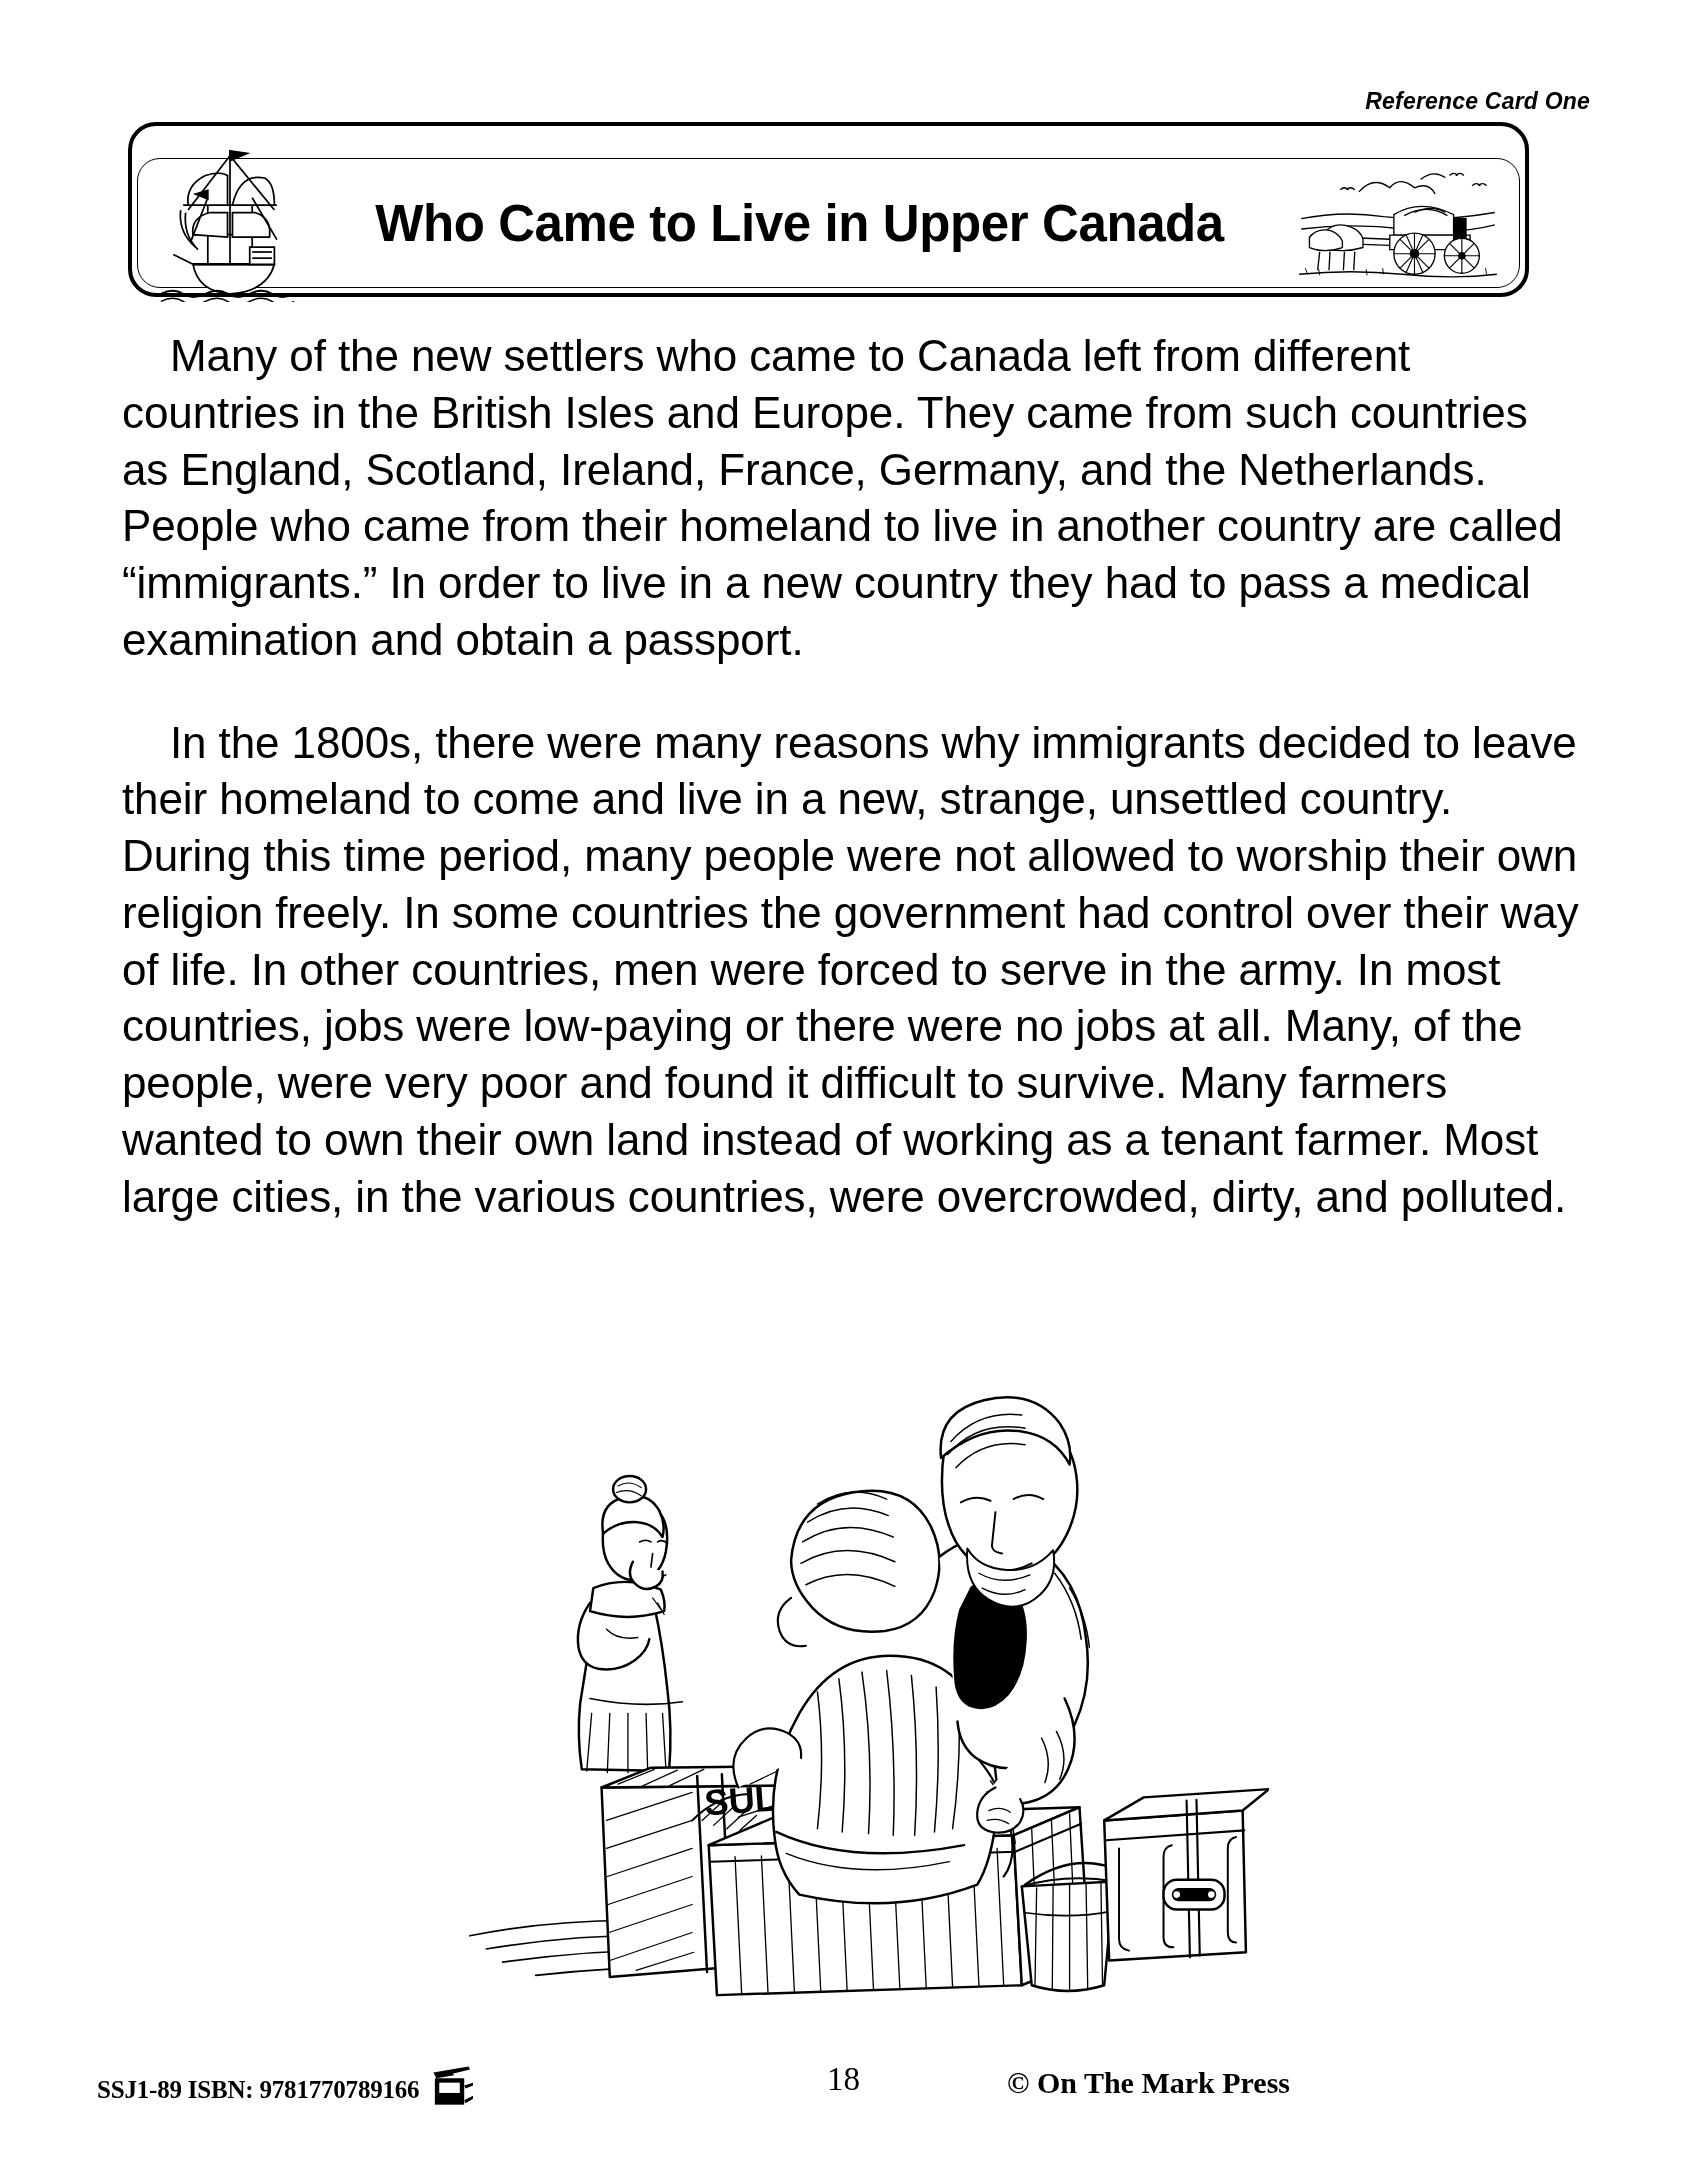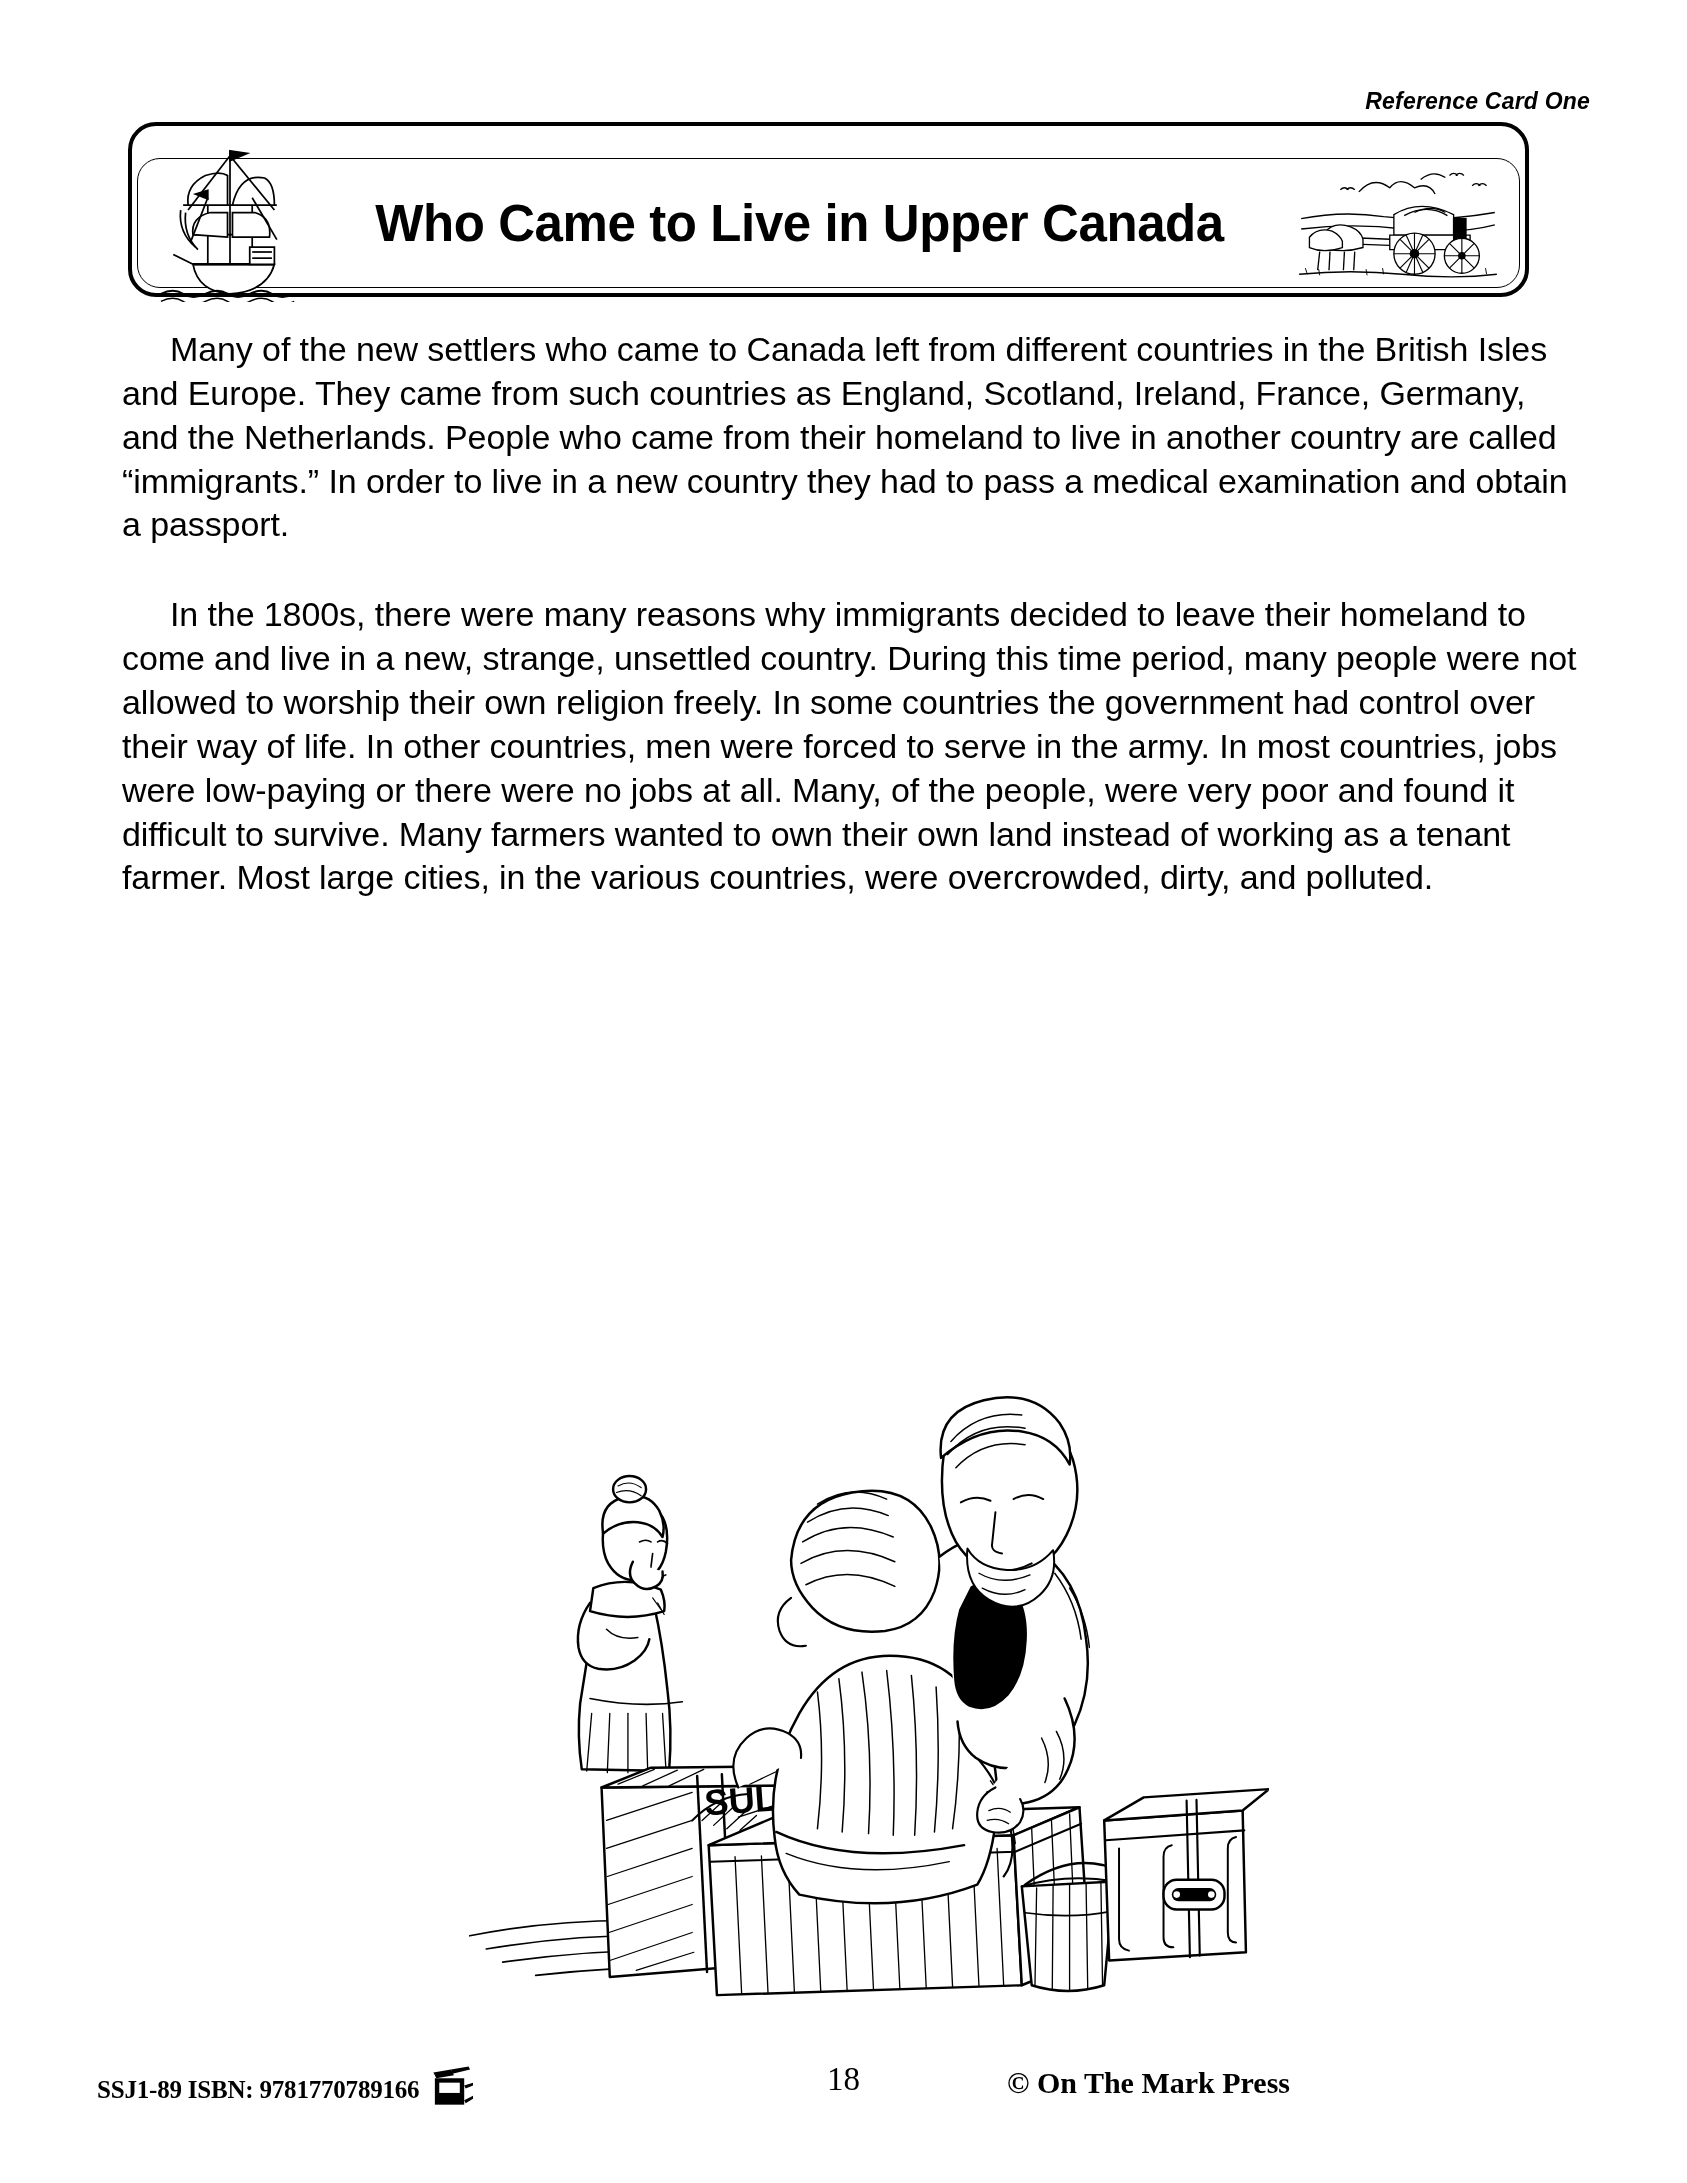--- a/index.html
+++ b/index.html
@@ -85,21 +85,21 @@
 
   
   .body-copy {
     position: absolute;
     top: 328px;
     left: 122px;
     width: 1460px;
   }
   .body-copy p {
     margin: 0 0 46px 0;
-    font-size: 34px;
+    font-size: 44px;
     line-height: 1.29;
     text-indent: 48px;
     letter-spacing: -0.1px;
   }
   .body-copy p:last-child { margin-bottom: 0; }
 
   
   .illustration {
     position: absolute;
     top: 1326px;

